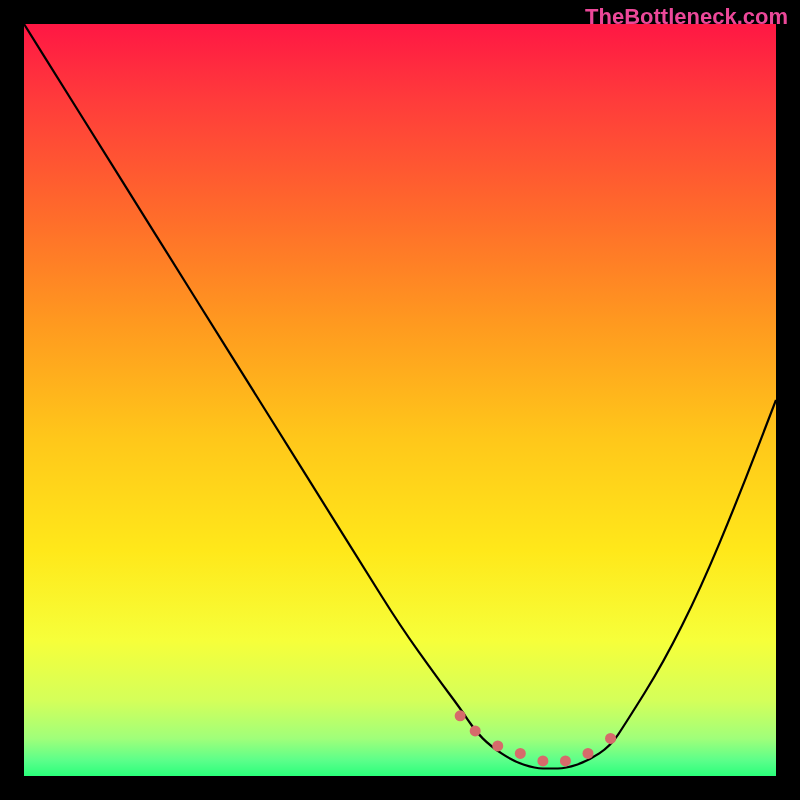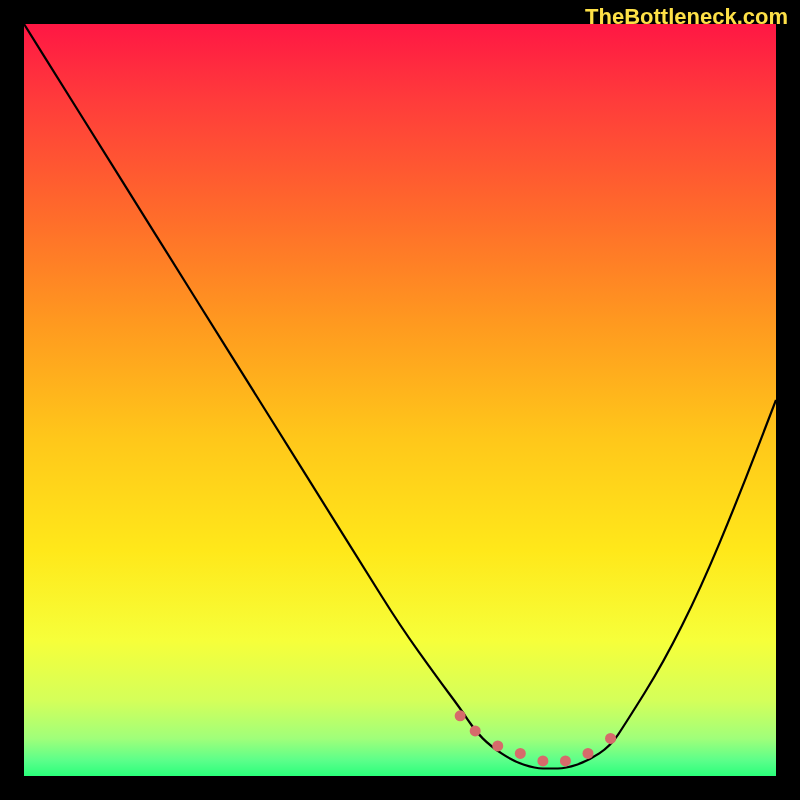--- a/index.html
+++ b/index.html
@@ -7,21 +7,21 @@
     width: 800px;
     height: 800px;
     background: #000;
     position: relative;
     font-family: Arial, sans-serif;
   }
   .watermark {
     position: absolute;
     top: 4px;
     right: 12px;
-    color: #fde047;
+    color: #ec4899;
     font-size: 22px;
     font-weight: bold;
     z-index: 10;
   }
   .plot-area {
     position: absolute;
     left: 24px;
     top: 24px;
     width: 752px;
     height: 752px;

